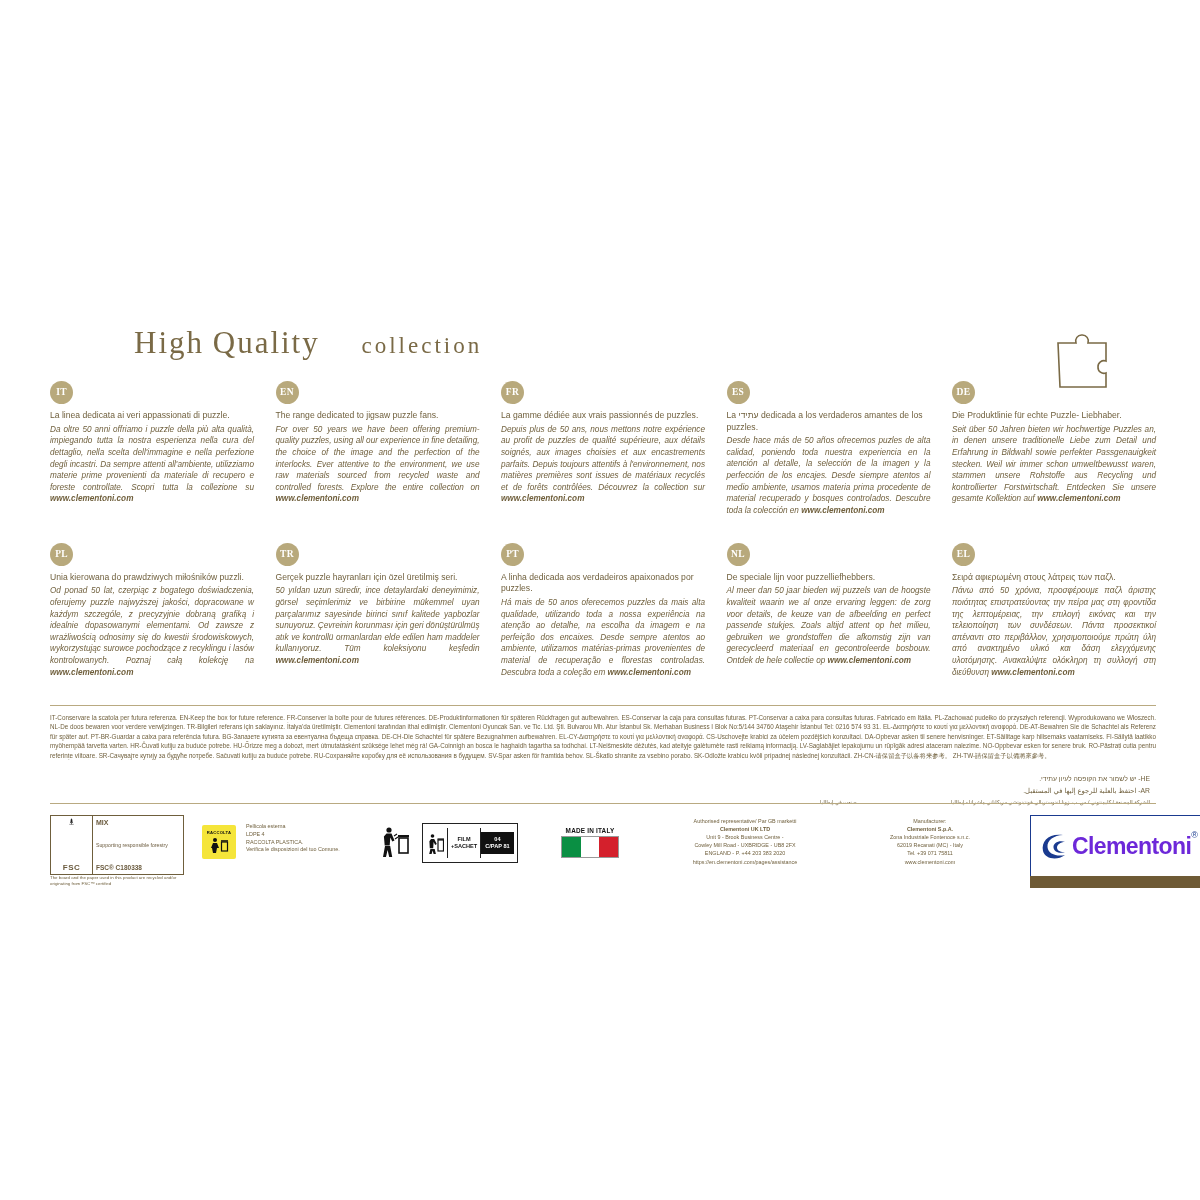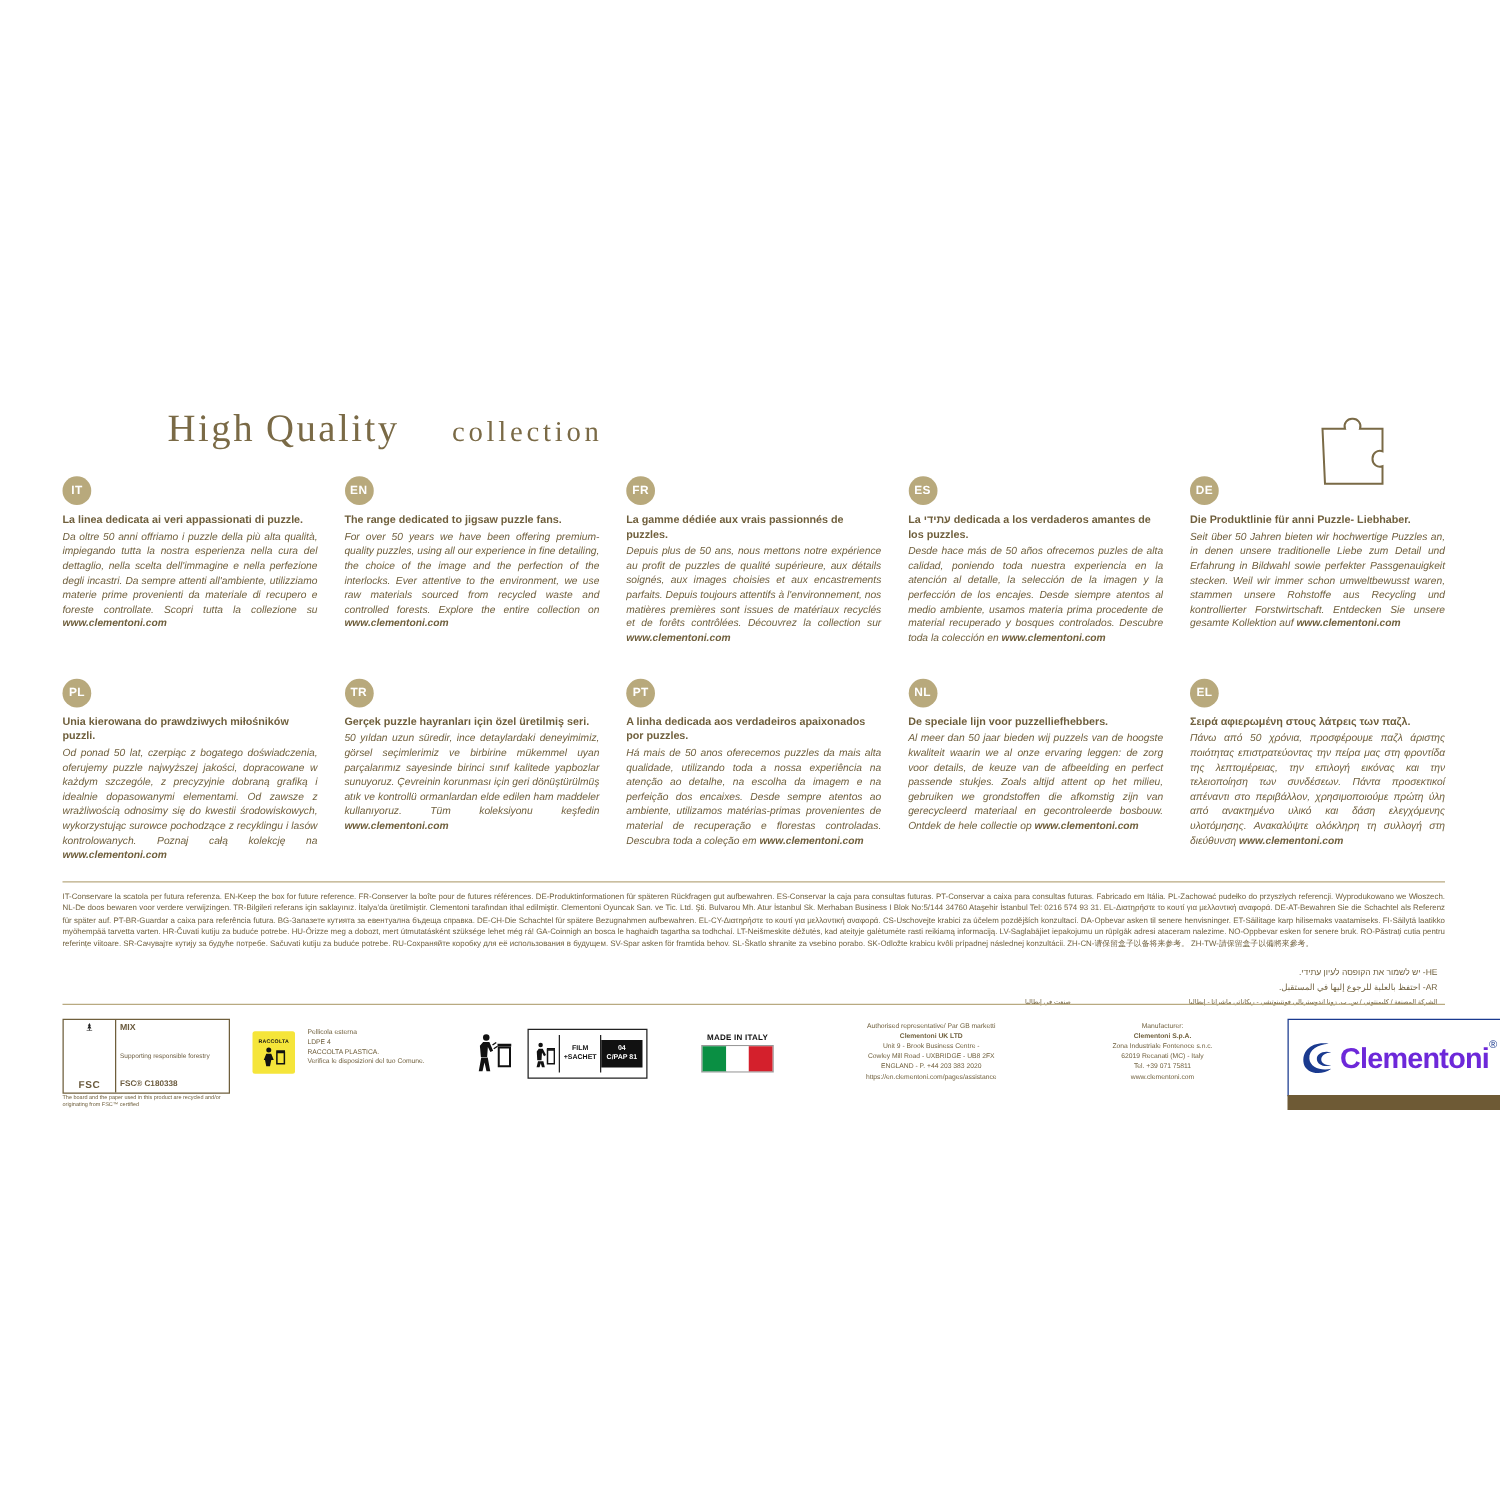--- a/index.html
+++ b/index.html
@@ -73,24 +73,25 @@
     height: 23px;
     border-radius: 50%;
     background: #b8a97c;
     color: #ffffff;
     font-size: 9.5px;
     font-weight: bold;
     line-height: 23px;
     text-align: center;
     letter-spacing: 0.3px;
     margin-bottom: 6px;
+    font-family: Liberation Serif, serif;
   }
   .lang-head {
     font-size: 8.6px;
-    font-weight: bold;
+    font-weight: normal;
     color: #6f5f3c;
     line-height: 1.35;
     margin-bottom: 2px;
   }
   .lang-body {
     font-size: 8.2px;
     line-height: 1.42;
     color: #6f5f3c;
     text-align: justify;
     font-style: italic;
@@ -365,21 +366,21 @@
           <div class="lang-head">La gamme dédiée aux vrais passionnés de puzzles.</div>
           <div class="lang-body"><span>Depuis plus de 50 ans, nous mettons notre expérience au profit de puzzles de qualité supérieure, aux détails soignés, aux images choisies et aux encastrements parfaits. Depuis toujours attentifs à l'environnement, nos matières premières sont issues de matériaux recyclés et de forêts contrôlées. Découvrez la collection sur</span> <span class="url">www.clementoni.com</span></div>
         </div>
         <div class="lang-col">
           <div class="lang-badge">ES</div>
           <div class="lang-head">La עתידי dedicada a los verdaderos amantes de los puzzles.</div>
           <div class="lang-body"><span>Desde hace más de 50 años ofrecemos puzles de alta calidad, poniendo toda nuestra experiencia en la atención al detalle, la selección de la imagen y la perfección de los encajes. Desde siempre atentos al medio ambiente, usamos materia prima procedente de material recuperado y bosques controlados. Descubre toda la colección en</span> <span class="url">www.clementoni.com</span></div>
         </div>
         <div class="lang-col">
           <div class="lang-badge">DE</div>
-          <div class="lang-head">Die Produktlinie für anni Puzzle- Liebhaber.</div>
+          <div class="lang-head">Die Produktlinie für echte Puzzle- Liebhaber.</div>
           <div class="lang-body"><span>Seit über 50 Jahren bieten wir hochwertige Puzzles an, in denen unsere traditionelle Liebe zum Detail und Erfahrung in Bildwahl sowie perfekter Passgenauigkeit stecken. Weil wir immer schon umweltbewusst waren, stammen unsere Rohstoffe aus Recycling und kontrollierter Forstwirtschaft. Entdecken Sie unsere gesamte Kollektion auf</span> <span class="url">www.clementoni.com</span></div>
         </div>
       </div>
 
       <div class="lang-row">
         <div class="lang-col">
           <div class="lang-badge">PL</div>
           <div class="lang-head">Unia kierowana do prawdziwych miłośników puzzli.</div>
           <div class="lang-body"><span>Od ponad 50 lat, czerpiąc z bogatego doświadczenia, oferujemy puzzle najwyższej jakości, dopracowane w każdym szczególe, z precyzyjnie dobraną grafiką i idealnie dopasowanymi elementami. Od zawsze z wrażliwością odnosimy się do kwestii środowiskowych, wykorzystując surowce pochodzące z recyklingu i lasów kontrolowanych. Poznaj całą kolekcję na</span> <span class="url">www.clementoni.com</span></div>
         </div>

